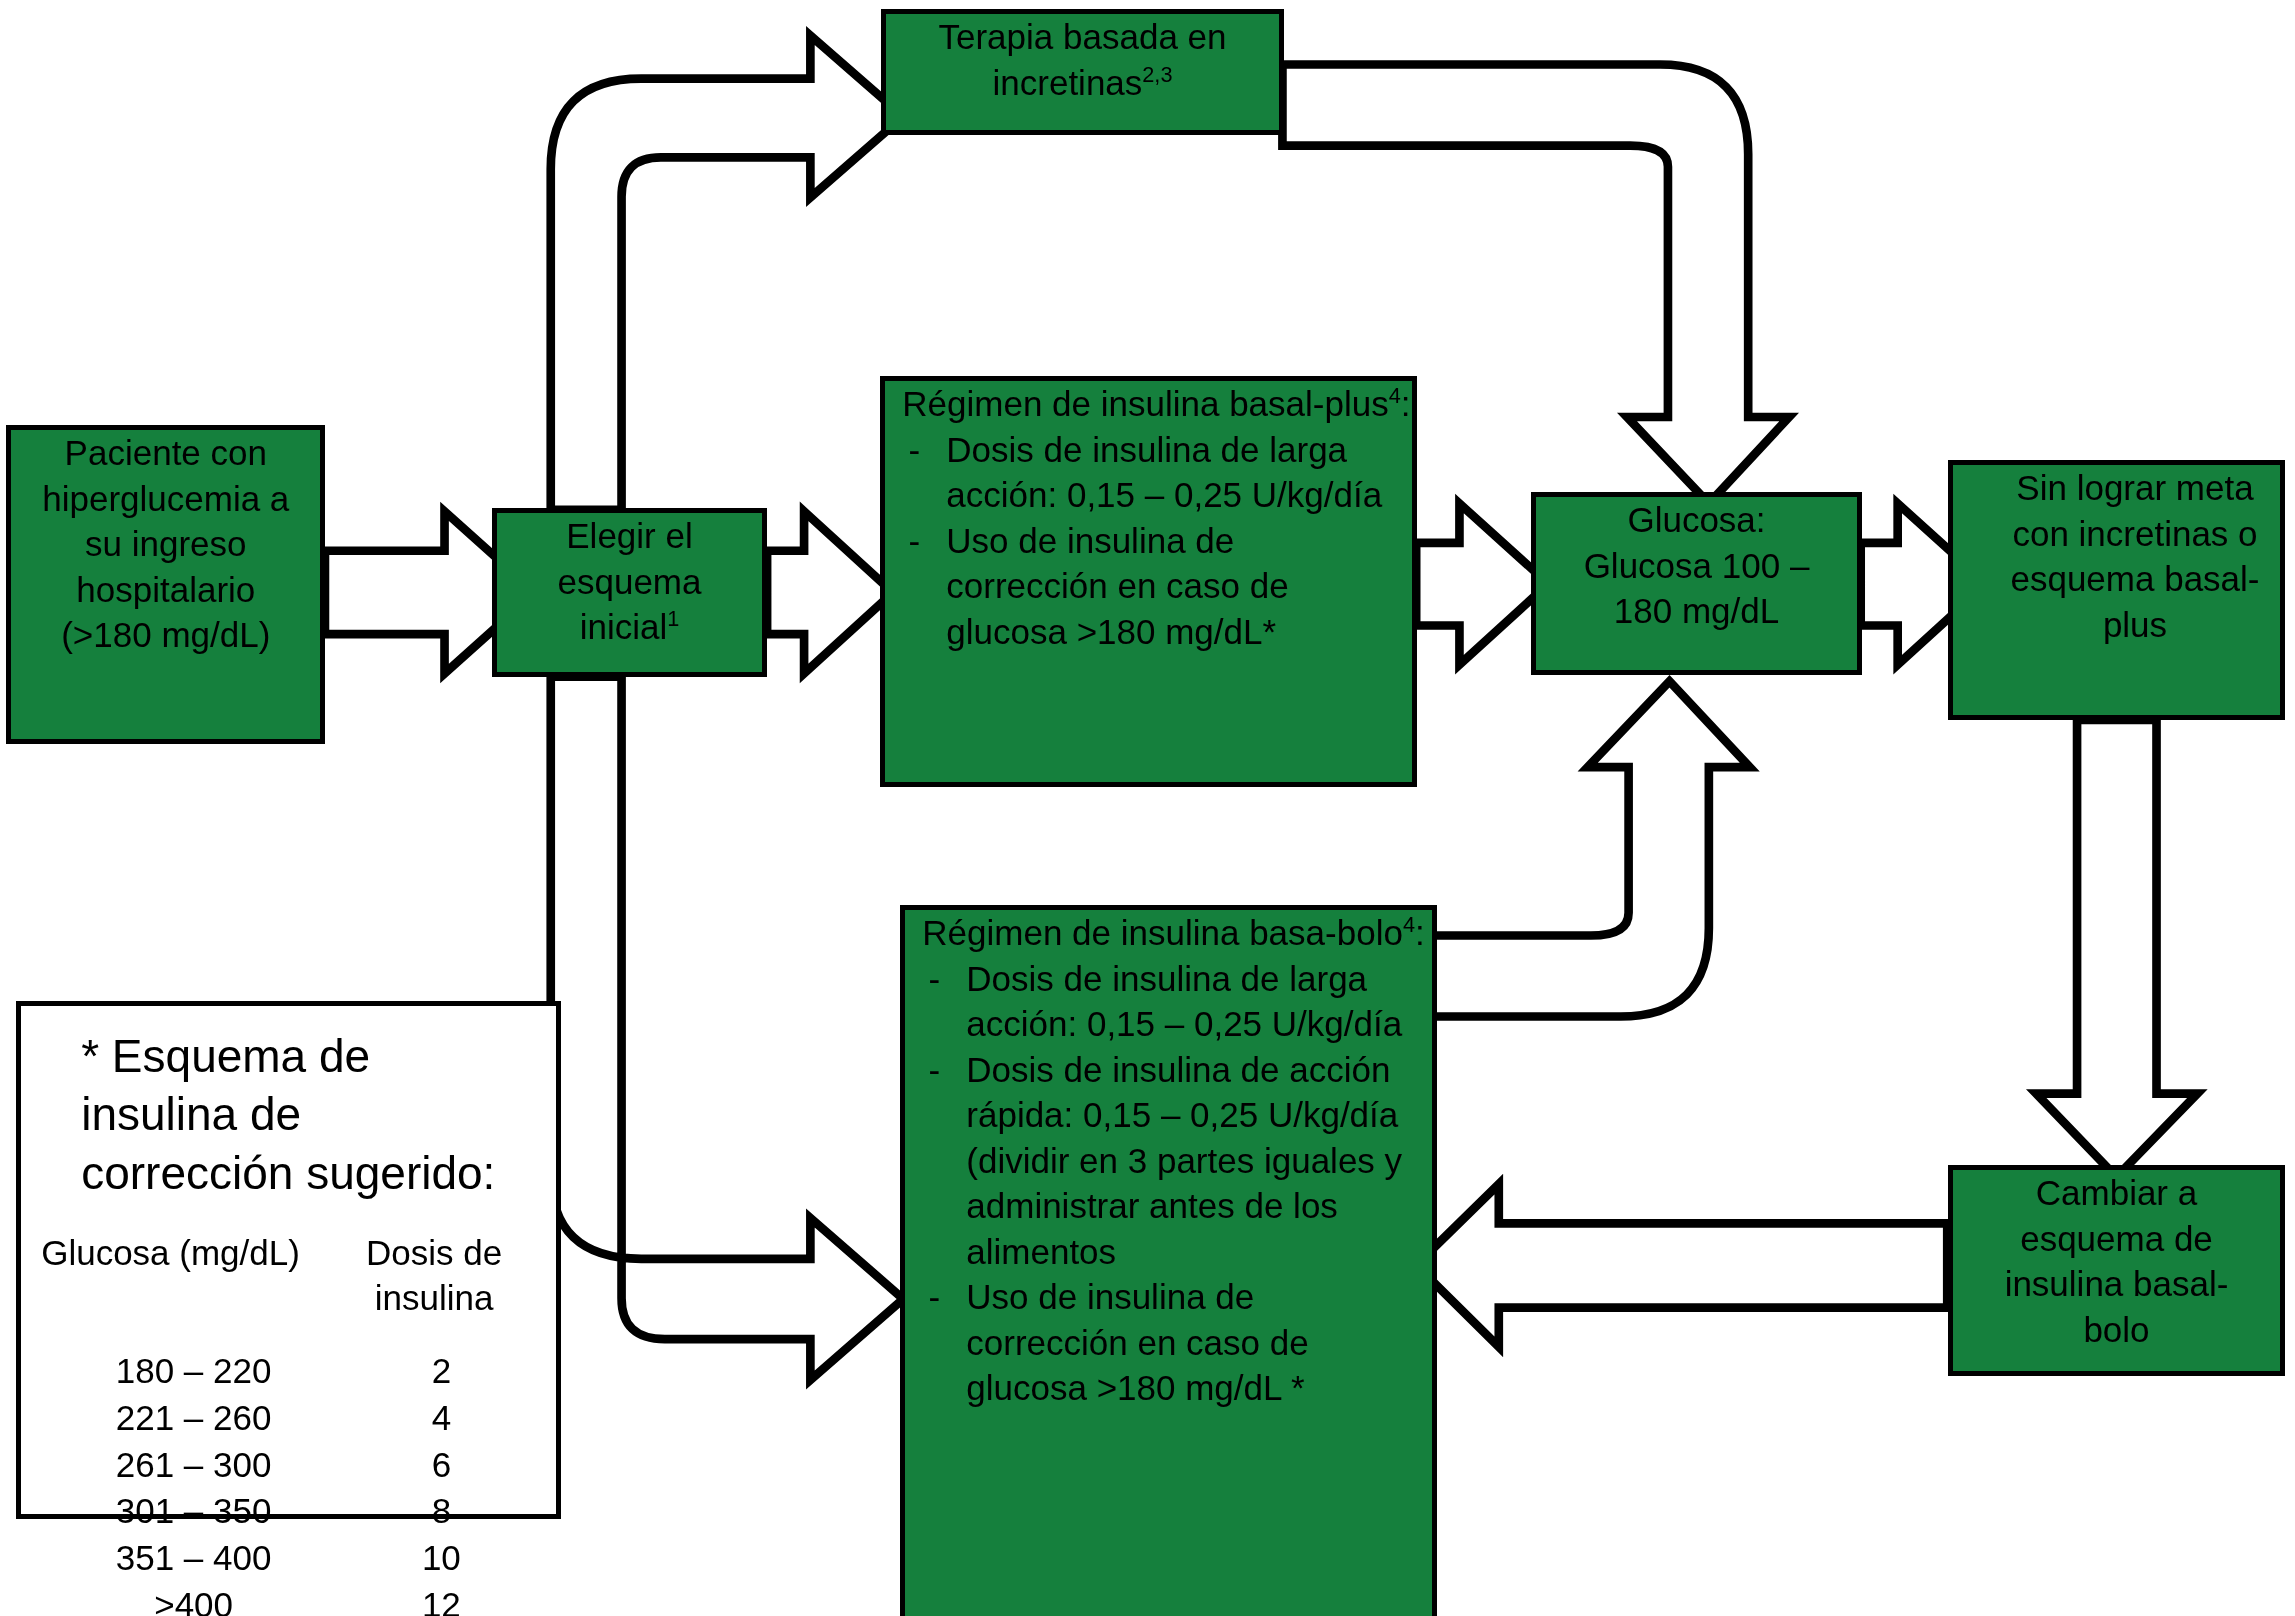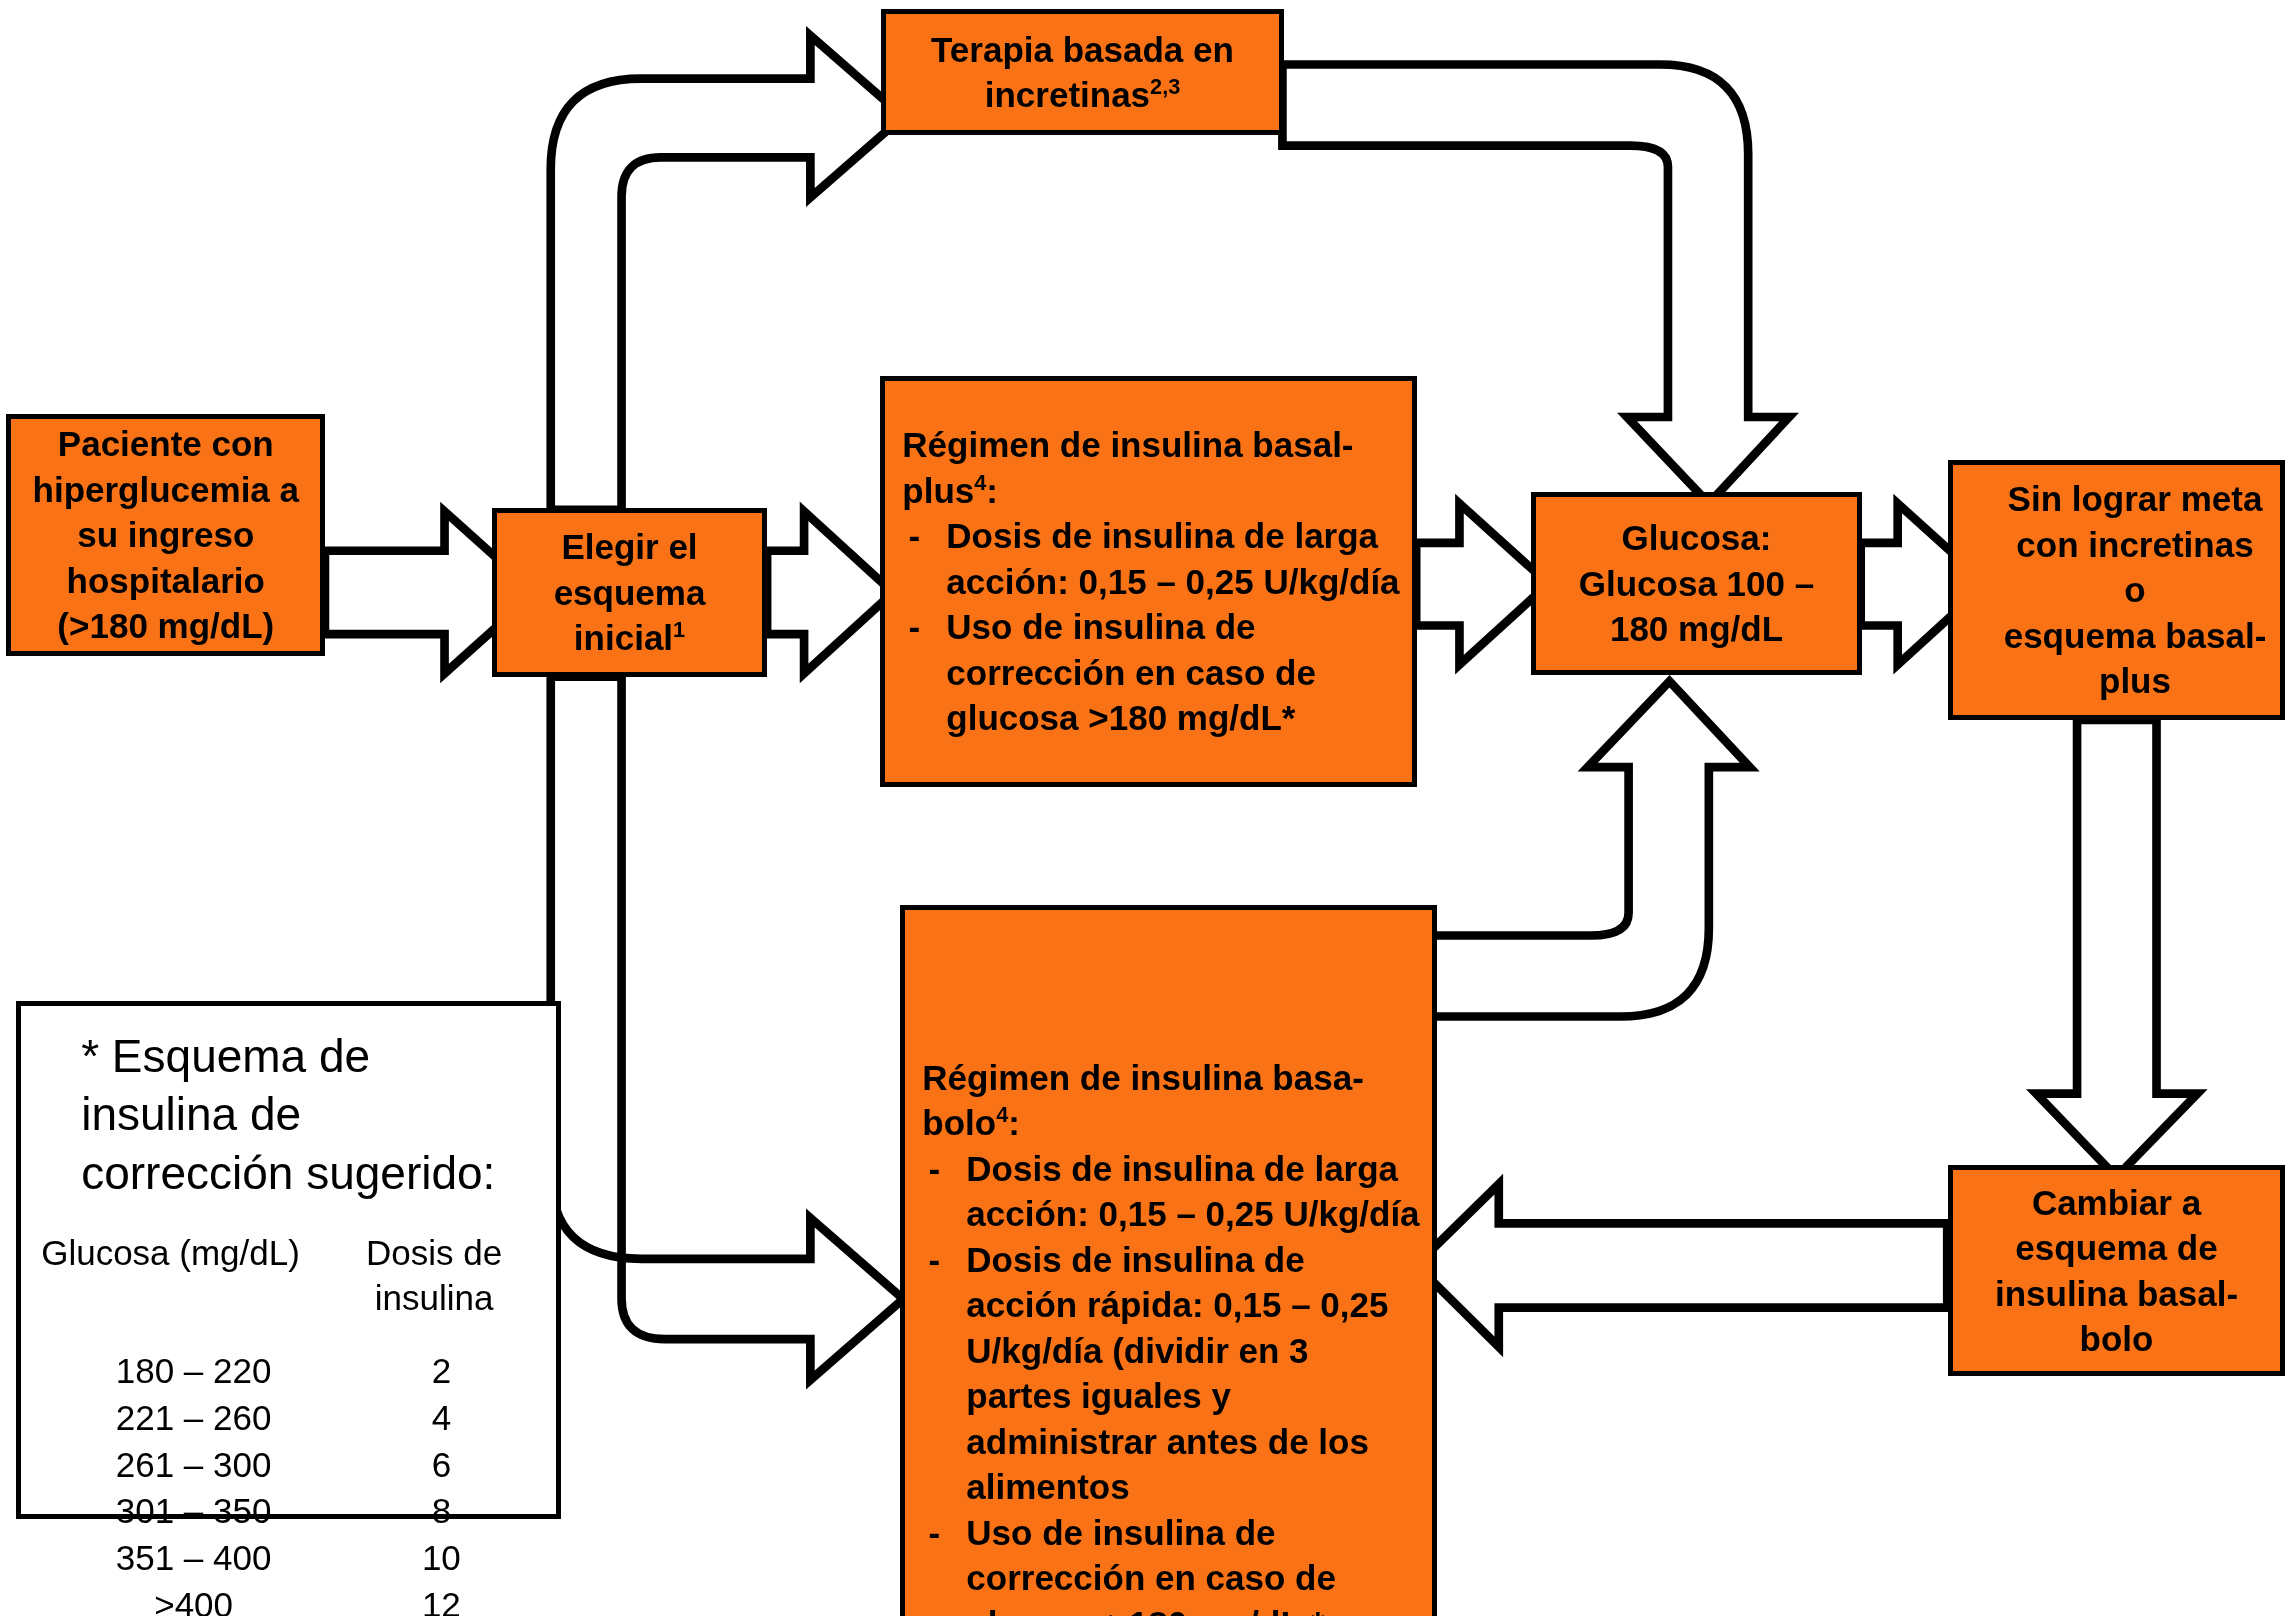--- a/index.html
+++ b/index.html
@@ -1,21 +1,21 @@
 <!DOCTYPE html>
 <html style="font-size:12.6px"><head>
 <meta charset="utf-8">
 <style>
   html,body{margin:0;padding:0;background:#fff;}
   body{width:2295px;height:1616px;overflow:hidden;
        font-family:"Liberation Sans","DejaVu Sans",sans-serif;color:#000;}
   #stage{position:relative;width:2295px;height:1616px;background:#fff;}
   svg#wires{position:absolute;left:0;top:0;width:2295px;height:1616px;}
-  .node{position:absolute;box-sizing:border-box;border:5.5px solid #000;background:#f97316;
-        display:flex;flex-direction:column;justify-content:center;font-weight:bold;}
+  .node{position:absolute;box-sizing:border-box;border:5.5px solid #000;background:#15803d;
+        display:flex;flex-direction:column;justify-content:flex-start;}
   .node.center{align-items:center;text-align:center;}
   .node.left{align-items:flex-start;text-align:left;}
   .ttl{font-size:35px;line-height:1.30;}
   .node.center .ttl{padding:0 11px;}
   .blk-title{font-size:35px;line-height:1.30;padding:0 0 0 17.3px;}
   ul.bullets{list-style:none;margin:0;padding:0 11px 0 17.3px;}
   ul.bullets li{position:relative;padding-left:44px;font-size:35px;line-height:1.30;}
   ul.bullets li .dash{position:absolute;left:6.3px;top:0;}
   sup{font-size:0.62em;vertical-align:super;line-height:0;}
   
@@ -69,21 +69,21 @@
                L 1800 1189 Z"></path>
 
       <path d="M 2365 690 L 2412 690 L 2412 640 L 2525 742 L 2412 845 L 2412 795 L 2365 795 Z"></path>
 
       <path d="M 2640 915 L 2640 1390 L 2588 1390 L 2690 1496 L 2793 1390 L 2741 1390 L 2741 915 Z"></path>
 
       <path d="M 2475 1555 L 1905 1555 L 1905 1505 L 1800 1608 L 1905 1712 L 1905 1662 L 2475 1662 Z"></path>
     </g>
   </svg>
 
-  <div class="node center" style="left:6.3px;top:414px;width:319px;height:242px;">
+  <div class="node center" style="left:6.3px;top:425px;width:319px;height:319px;">
     <div class="ttl">
       <span>Paciente con</span><br>
       <span>hiperglucemia a</span><br>
       <span>su ingreso</span><br>
       <span>hospitalario</span><br>
       <span>(&gt;180 mg/dL)</span>
     </div>
   </div>
 
   <div class="node center" style="left:492px;top:508px;width:275px;height:169px;">

